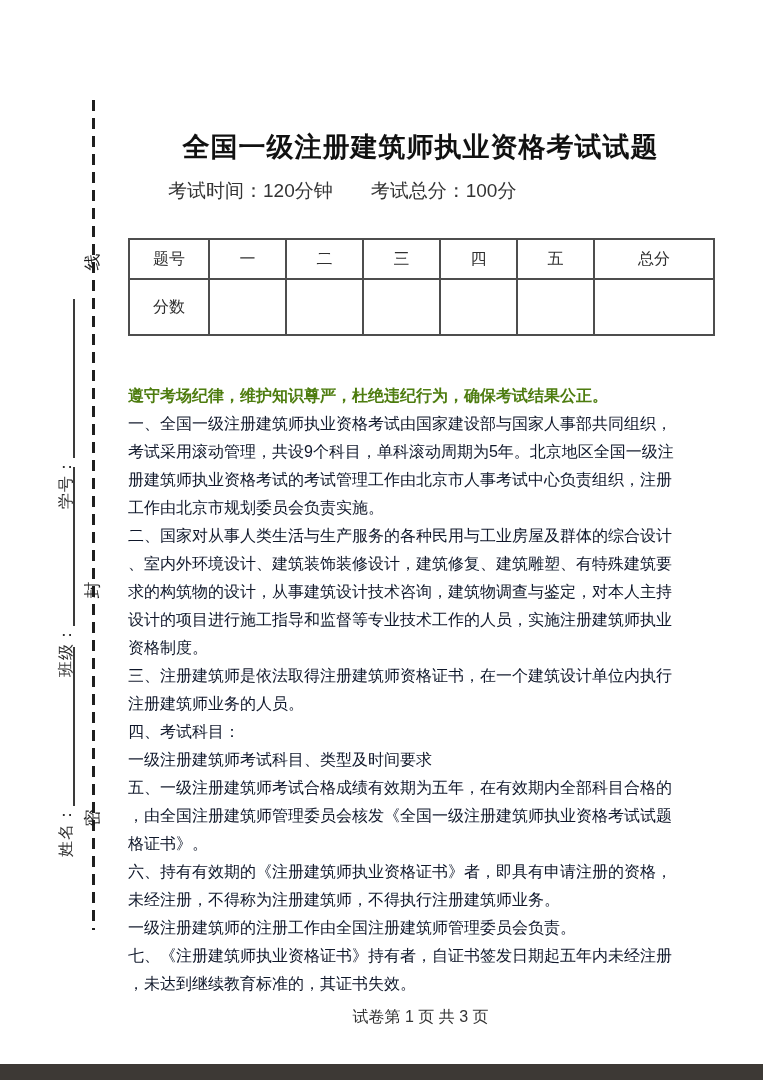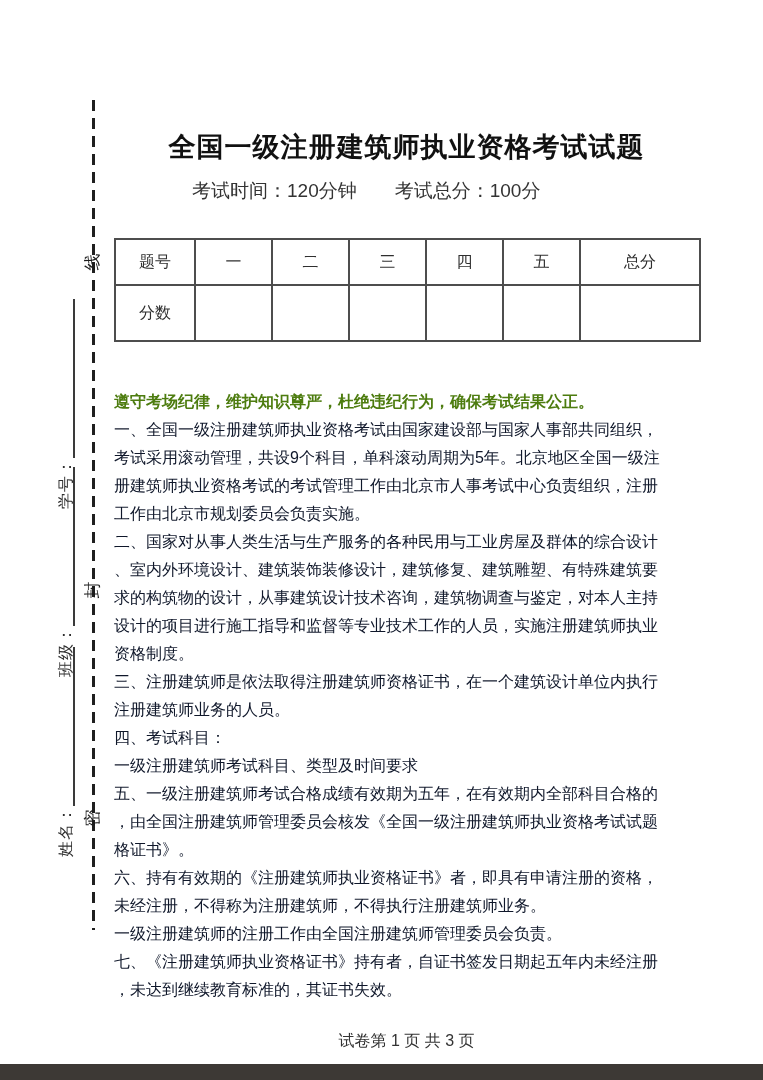--- a/index.html
+++ b/index.html
@@ -50,73 +50,73 @@
   .label-group .blank-line {
     flex: 1;
     height: 1px;
     border-bottom: 2px solid #3a3a3a;
     margin-bottom: 2px;
   }
 
   
   .content {
     position: absolute;
-    left: 114px;
+    left: 128px;
     top: 0;
     width: 585px;
   }
   .title {
     margin-top: 128px;
     font-size: 27px;
     line-height: 38px;
     font-weight: bold;
     color: #111111;
     text-align: center;
     letter-spacing: 1px;
   }
   .subtitle {
     margin-top: 12px;
-    margin-left: 78px;
+    margin-left: 40px;
     display: flex;
     gap: 38px;
     font-size: 19px;
     line-height: 26px;
     color: #333333;
   }
   table.score-table {
     margin-top: 34px;
     width: 585px;
     border-collapse: collapse;
     table-layout: fixed;
   }
   table.score-table td {
     border: 2px solid #4d4d4d;
     text-align: center;
     vertical-align: middle;
     font-size: 16px;
     color: #2f2f2f;
-    height: 46px;
+    height: 40px;
   }
   table.score-table tr.score-row td { height: 56px; }
 
   .body-flow { margin-top: 46px; }
   .notice {
     font-size: 16px;
     line-height: 28px;
     font-weight: bold;
     color: #4d7c0f;
   }
   .body-flow p.para {
     font-size: 16px;
     line-height: 28px;
     color: #0f172a;
     white-space: pre-line;
   }
   .footer {
-    margin-top: 24px;
+    margin-top: 6px;
     text-align: center;
     font-size: 16px;
     line-height: 26px;
     color: #333333;
   }
 
   .bottom-bar {
     position: absolute;
     left: 0;
     bottom: 0;

